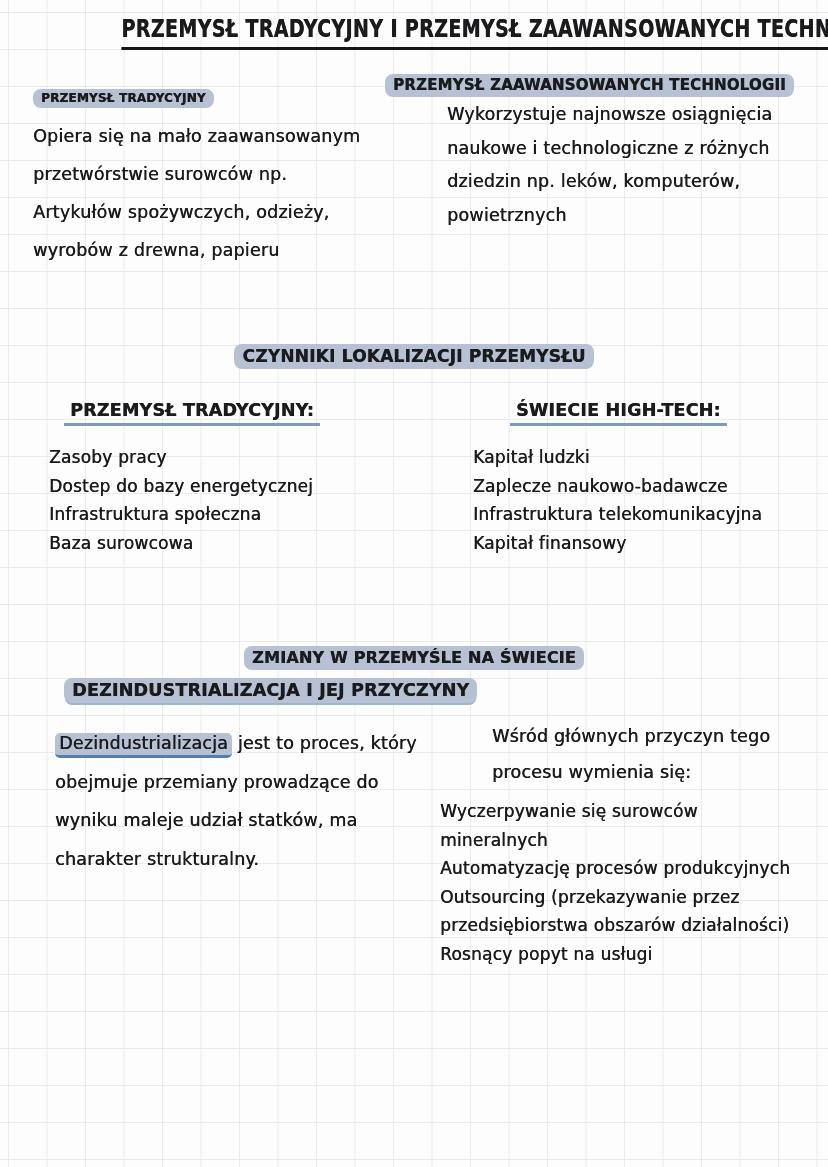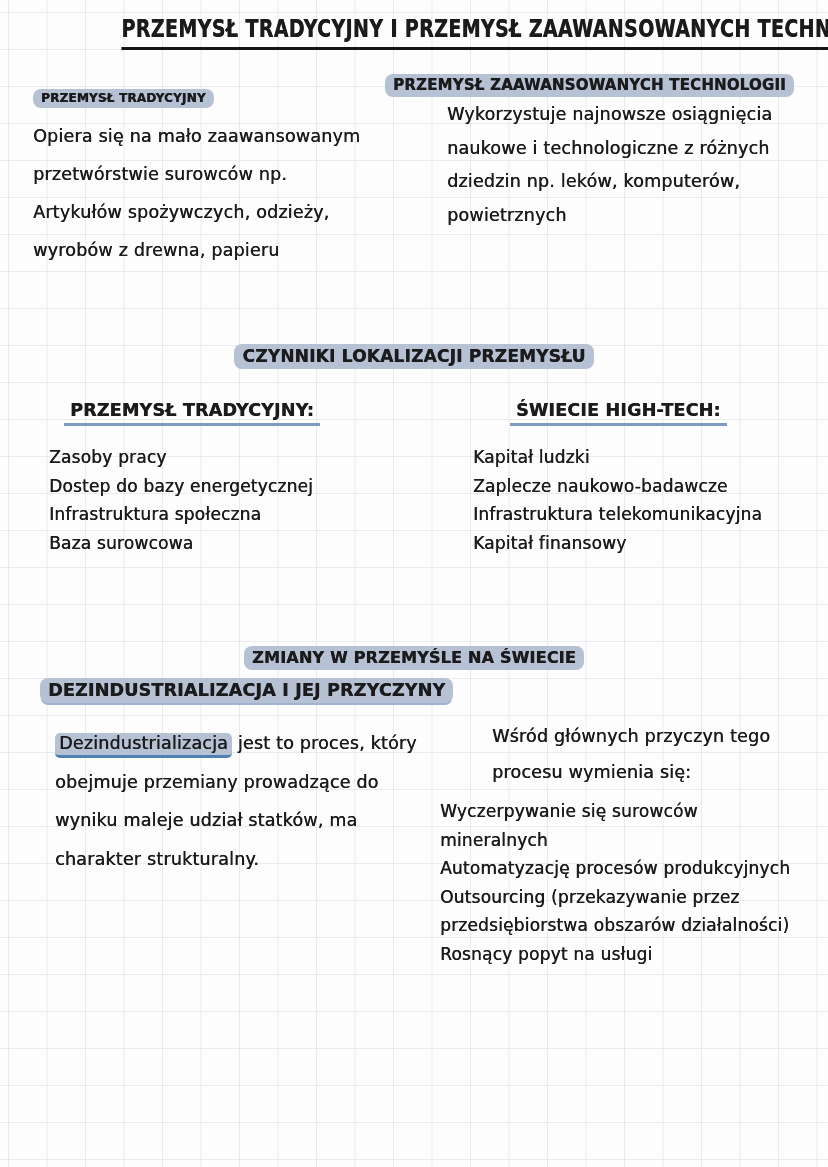--- a/index.html
+++ b/index.html
@@ -58,21 +58,21 @@
   .factors-col{top:400px;font-size:17px;}
   .factors-trad{left:49px;width:400px;}
   .factors-ht{left:473px;width:350px;}
   .factors-col .sub-head{font-size:17.5px;font-weight:bold;}
   .factors-trad .sub-head{margin-left:15px;}
   .factors-ht .sub-head{margin-left:37px;}
   .factors-col ul{list-style:none;margin:17px 0 0 0;padding:0;line-height:28.5px;}
 
   
   .changes-heading{top:608px;left:0;width:100%;text-align:center;font-size:16px;font-weight:bold;letter-spacing:0.6px;margin-top:38px;}
-  .dez-heading{left:40px;top:678px;font-size:17.5px;font-weight:bold;letter-spacing:0.4px;}
+  .dez-heading{left:64px;top:678px;font-size:17.5px;font-weight:bold;letter-spacing:0.4px;}
 
   .dez-left{left:55px;top:724px;width:400px;font-size:17.5px;line-height:38.5px;}
   .term{
     display:inline-block;background:#b6c2d3;border-radius:5px;
     padding:0 4px 0 4px;border-bottom:3px solid #4e7fb5;line-height:1.25;
   }
   .dez-right{left:440px;top:718px;width:392px;font-size:17px;}
   .dez-right .intro{padding-left:52px;line-height:36px;font-size:17.5px;}
   .dez-right .causes{margin-top:7px;line-height:28.5px;}
 </style>

